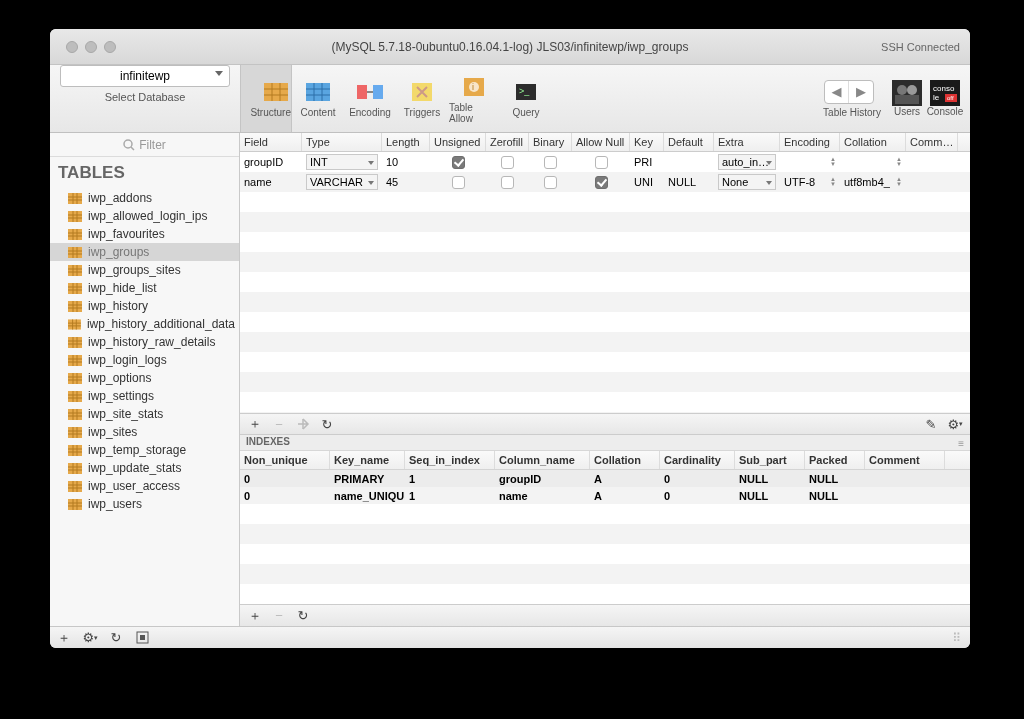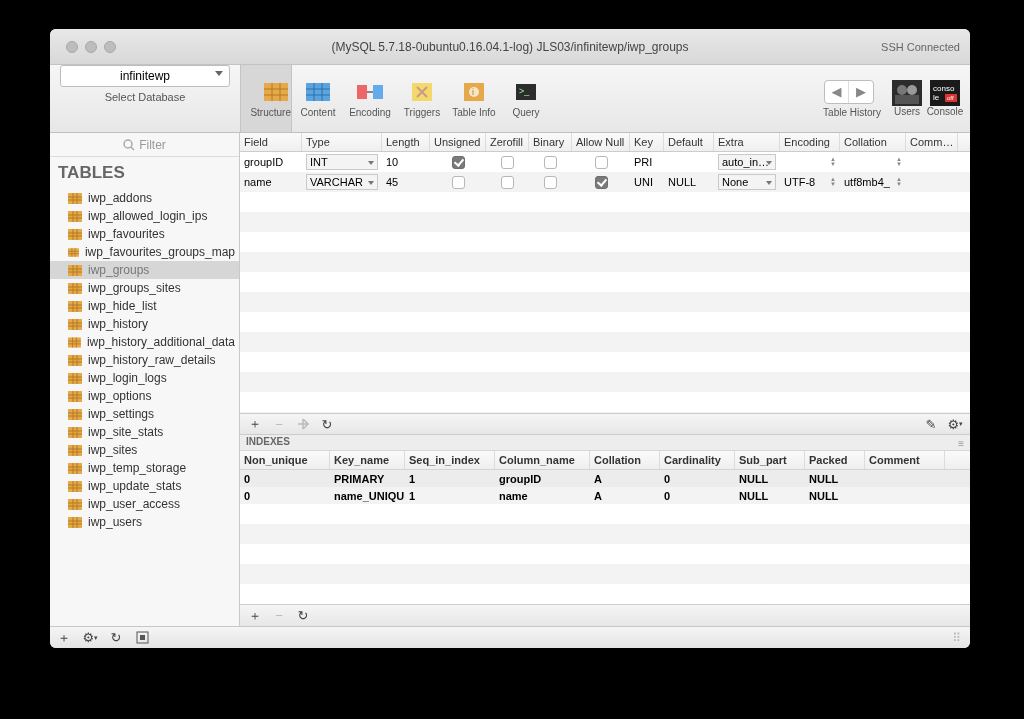--- a/index.html
+++ b/index.html
@@ -127,21 +127,21 @@
             <path d="M10 8 l10 10 M20 8 l-10 10" stroke="#c98" stroke-width="2"></path>
           </svg>
           <span>Triggers</span>
         </div>
         <div class="tb-btn">
           <svg class="tb-icon" viewBox="0 0 30 26">
             <rect x="5" y="4" width="20" height="18" fill="#e6a94a"></rect>
             <circle cx="15" cy="13" r="5" fill="#fff" opacity=".7"></circle>
             <text x="13" y="16" font-size="9" fill="#b37a20">i</text>
           </svg>
-          <span>Table Info</span>
+          <span>Table Allow</span>
         </div>
         <div class="tb-btn">
           <svg class="tb-icon" viewBox="0 0 30 26">
             <rect x="5" y="5" width="20" height="16" fill="#2c2c2c"></rect>
             <text x="8" y="15" font-size="9" fill="#9f9">&gt;_</text>
           </svg>
           <span>Query</span>
         </div>
       </div>
     <div class="tb-right">
@@ -207,30 +207,20 @@
           </div>
           <div class="trow">
             <svg class="ticon" viewBox="0 0 14 11">
               <rect width="14" height="11" fill="#e6a94a"></rect>
               <line x1="0" y1="4" x2="14" y2="4" stroke="#b37a20"></line>
               <line x1="0" y1="7" x2="14" y2="7" stroke="#b37a20"></line>
               <line x1="5" y1="0" x2="5" y2="11" stroke="#b37a20"></line>
               <line x1="9" y1="0" x2="9" y2="11" stroke="#b37a20"></line>
             </svg>
             <span>iwp_favourites</span>
-          </div>
-          <div class="trow">
-            <svg class="ticon" viewBox="0 0 14 11">
-              <rect width="14" height="11" fill="#e6a94a"></rect>
-              <line x1="0" y1="4" x2="14" y2="4" stroke="#b37a20"></line>
-              <line x1="0" y1="7" x2="14" y2="7" stroke="#b37a20"></line>
-              <line x1="5" y1="0" x2="5" y2="11" stroke="#b37a20"></line>
-              <line x1="9" y1="0" x2="9" y2="11" stroke="#b37a20"></line>
-            </svg>
-            <span>iwp_favourites_groups_map</span>
           </div>
           <div class="trow selected">
             <svg class="ticon" viewBox="0 0 14 11">
               <rect width="14" height="11" fill="#e6a94a"></rect>
               <line x1="0" y1="4" x2="14" y2="4" stroke="#b37a20"></line>
               <line x1="0" y1="7" x2="14" y2="7" stroke="#b37a20"></line>
               <line x1="5" y1="0" x2="5" y2="11" stroke="#b37a20"></line>
               <line x1="9" y1="0" x2="9" y2="11" stroke="#b37a20"></line>
             </svg>
             <span>iwp_groups</span>

